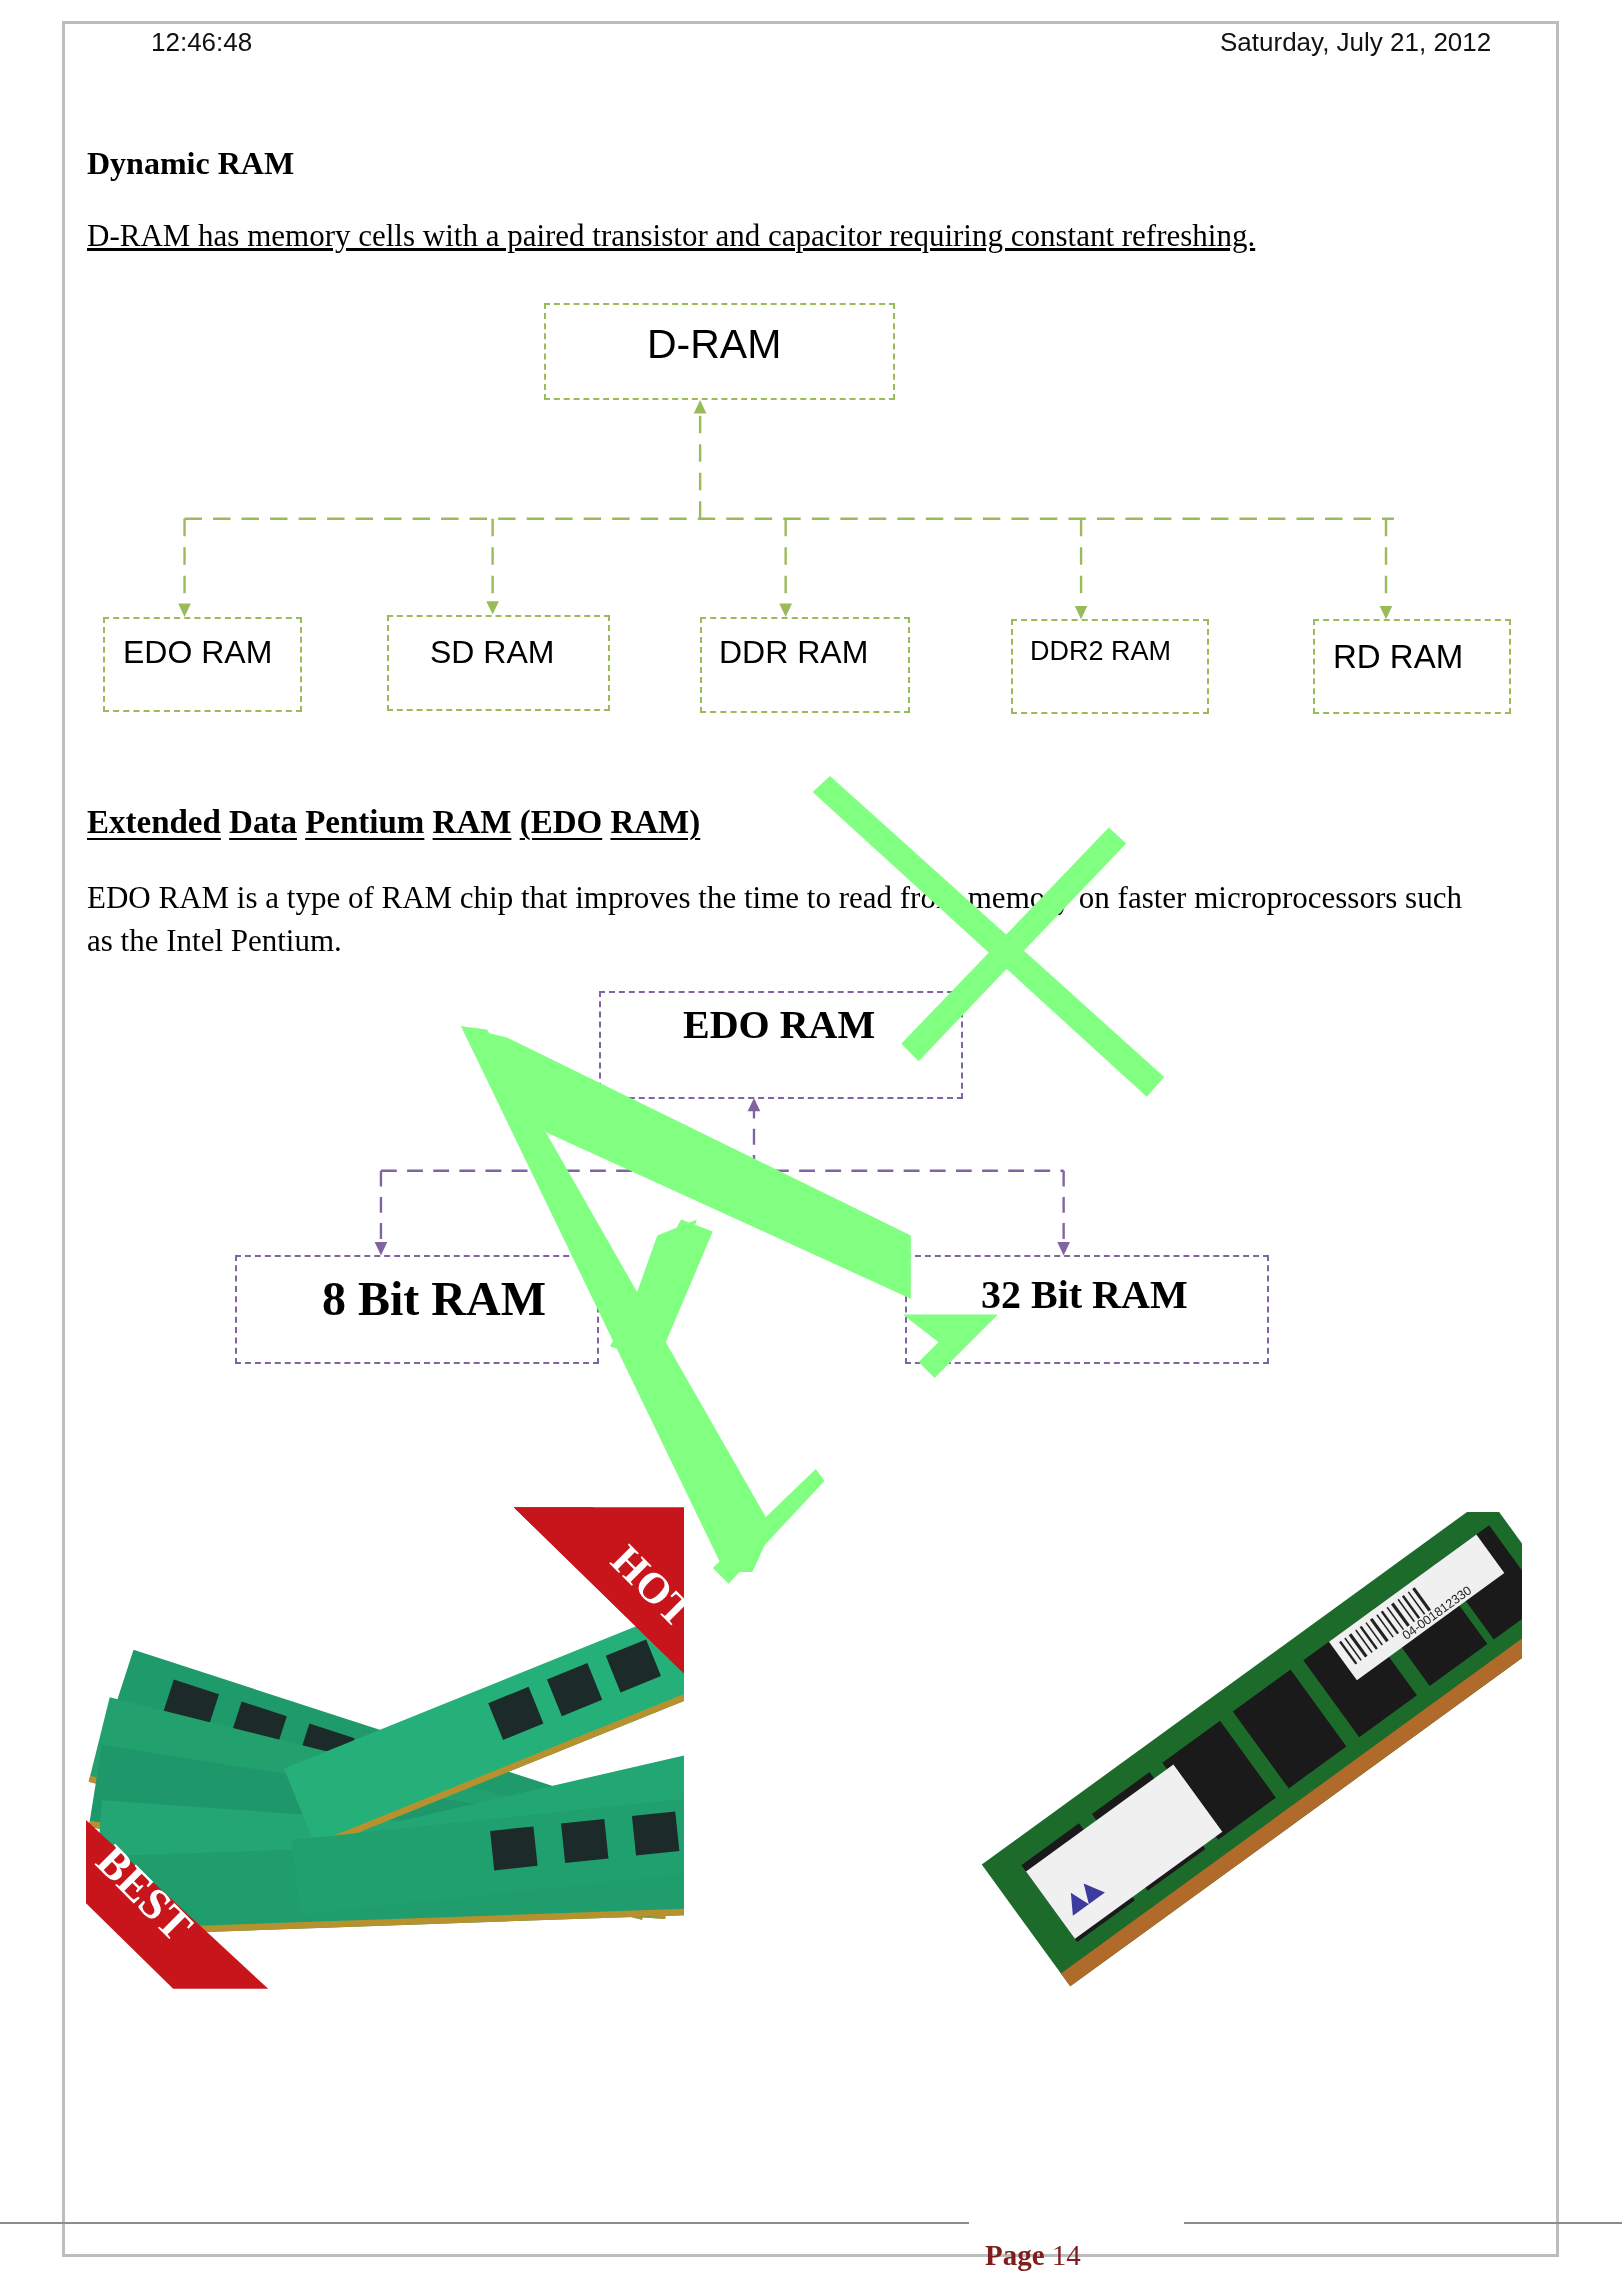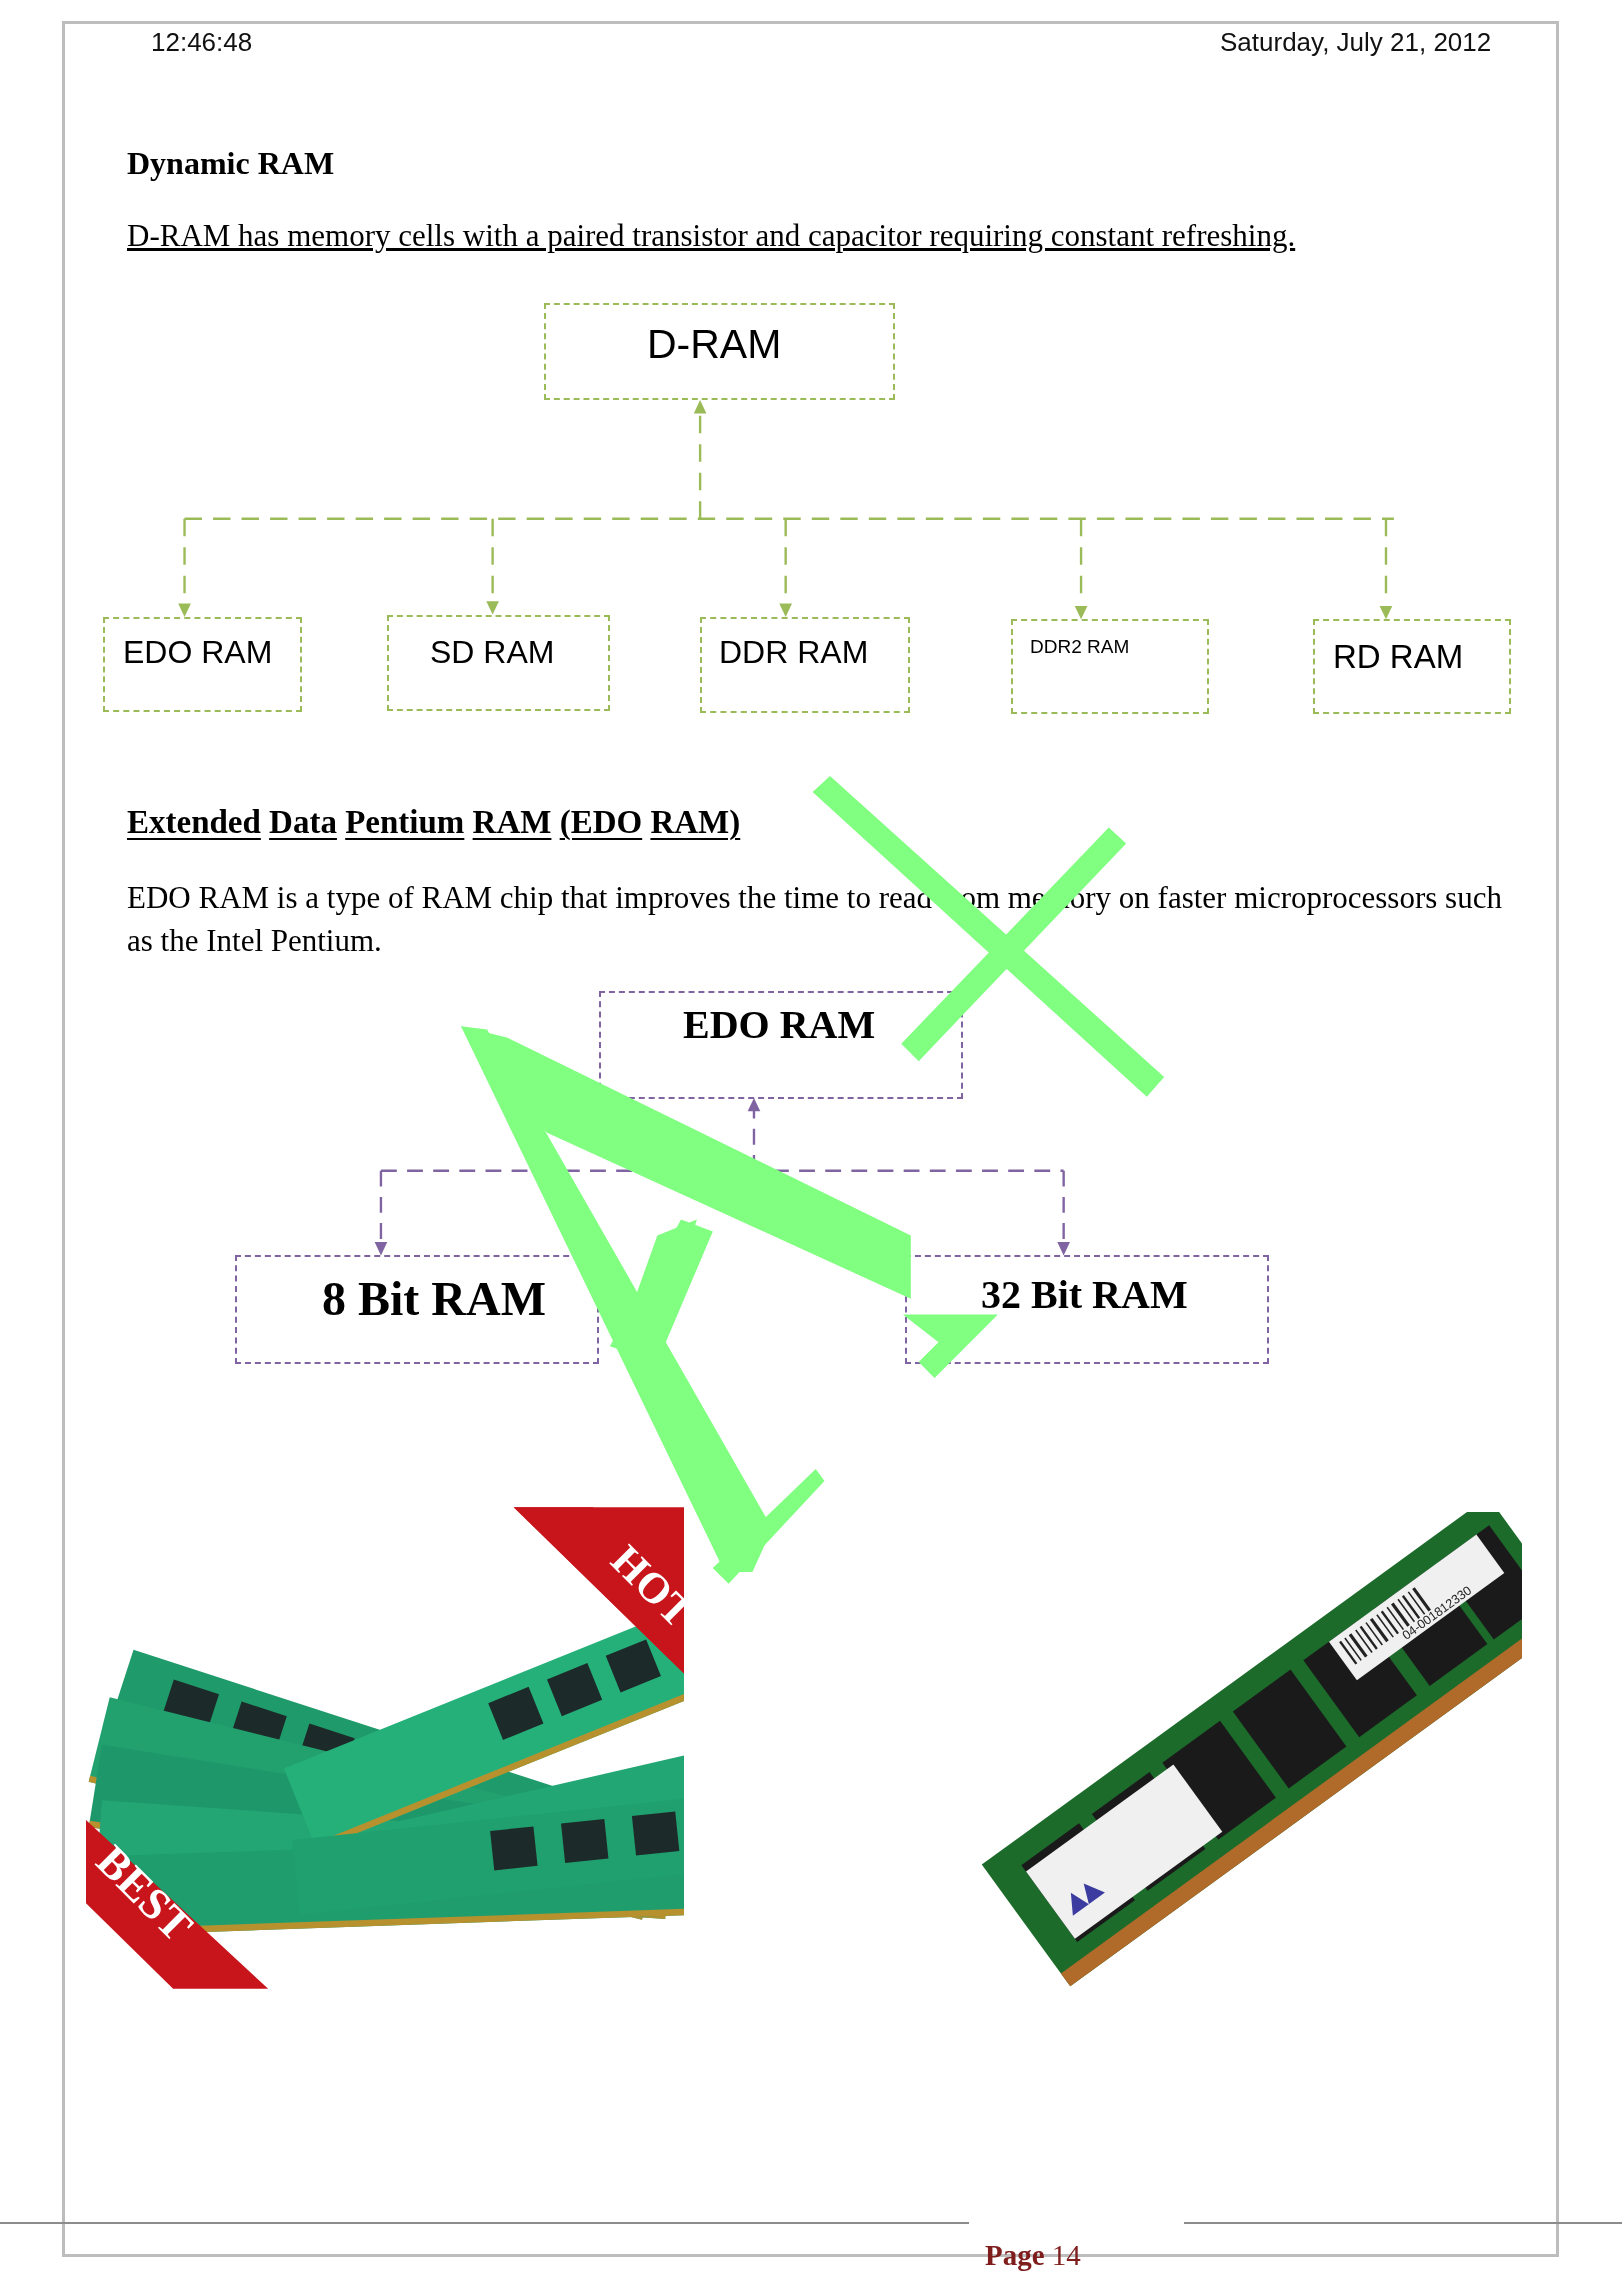--- a/index.html
+++ b/index.html
@@ -3,21 +3,21 @@
 <meta charset="utf-8">
 <style>
   html, body { margin: 0; padding: 0; background: #ffffff; }
   body { width: 1622px; height: 2295px; position: relative; overflow: hidden; }
   .abs { position: absolute; }
   .page-border {
     position: absolute; left: 62px; top: 21.4px; width: 1497px; height: 2236px;
     border: 3.2px solid #bdbdbd; box-sizing: border-box;
   }
   .hdr { font-family: "Liberation Sans", sans-serif; font-size: 26px; color: #111; line-height: 1; margin-left: 28px; }
-  .serif { font-family: "Liberation Serif", serif; color: #000; margin-left: 40px; }
+  .serif { font-family: "Liberation Serif", serif; color: #000; }
   .h-dyn { font-size: 32px; font-weight: bold; line-height: 1; }
   .para { font-size: 31px; line-height: 43px; }
   .h-edo { font-size: 33px; font-weight: bold; line-height: 1; }
   .h-edo span { text-decoration: underline; text-decoration-thickness: 2.4px; text-underline-offset: 4.8px; }
   .box-g { position: absolute; border: 2.4px dashed #9bbb59; box-sizing: border-box; }
   .box-p { position: absolute; border: 2.4px dashed #8064a2; box-sizing: border-box; }
   .box-label-sans { font-family: "Liberation Sans", sans-serif; font-weight: normal; color: #000; position: absolute; white-space: nowrap; }
   .box-label-serif { font-family: "Liberation Serif", serif; font-weight: bold; color: #000; position: absolute; white-space: nowrap; }
   .footer-line { position: absolute; height: 2.4px; background: #8c8c8c; top: 2222px; }
   .footer-text { position: absolute; top: 2208px; left: 985px; font-family: "Liberation Serif", serif; font-size: 29px; color: #7f1d1d; line-height: 1; margin-top: 33px; }
@@ -62,21 +62,21 @@
   <div class="box-g" style="left:103px; top:617px; width:199px; height:95px;"></div>
   <div class="box-label-sans" style="left:123px; top:634px; font-size:32px;">EDO RAM</div>
 
   <div class="box-g" style="left:387px; top:615px; width:223px; height:96px;"></div>
   <div class="box-label-sans" style="left:430px; top:634px; font-size:32px;">SD RAM</div>
 
   <div class="box-g" style="left:700px; top:617px; width:210px; height:96px;"></div>
   <div class="box-label-sans" style="left:719px; top:634px; font-size:32px;">DDR RAM</div>
 
   <div class="box-g" style="left:1011px; top:619px; width:198px; height:95px;"></div>
-  <div class="box-label-sans" style="left:1030px; top:636px; font-size:19px;">DDR2 RAM</div>
+  <div class="box-label-sans" style="left:1030px; top:636px; font-size:27px;">DDR2 RAM</div>
 
   <div class="box-g" style="left:1313px; top:619px; width:198px; height:95px;"></div>
   <div class="box-label-sans" style="left:1333px; top:638px; font-size:33px;">RD RAM</div>
 </div>
 
 <div class="abs serif h-edo" style="left:87px; top:806px; white-space:nowrap;">
   <span>Extended</span>
   <span>Data</span>
   <span>Pentium</span>
   <span>RAM</span>

